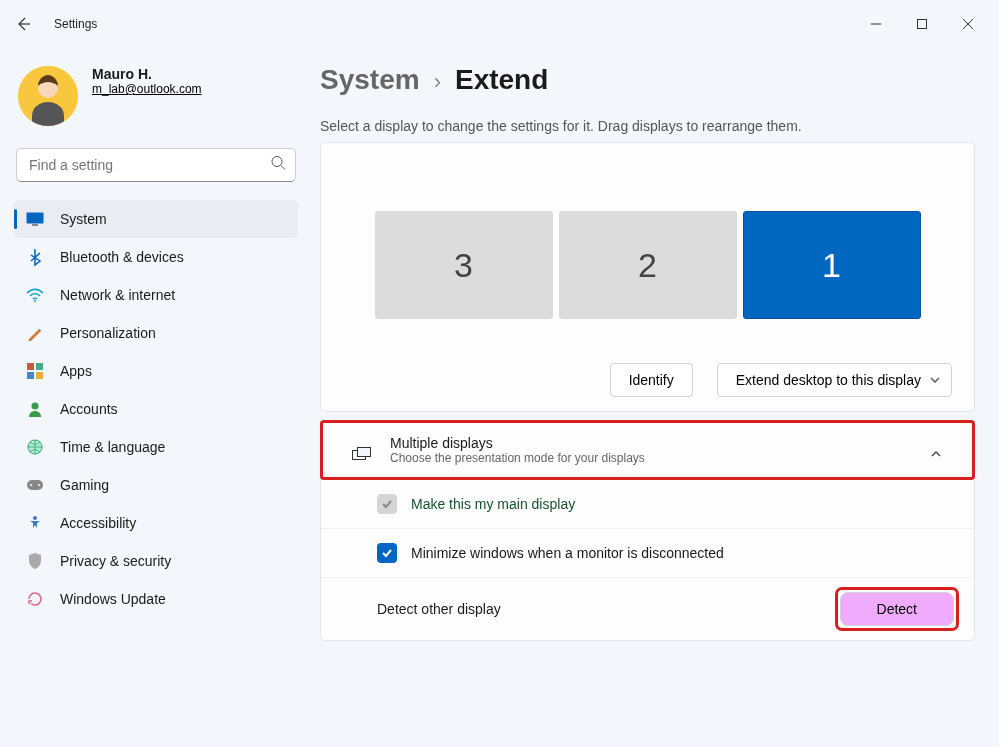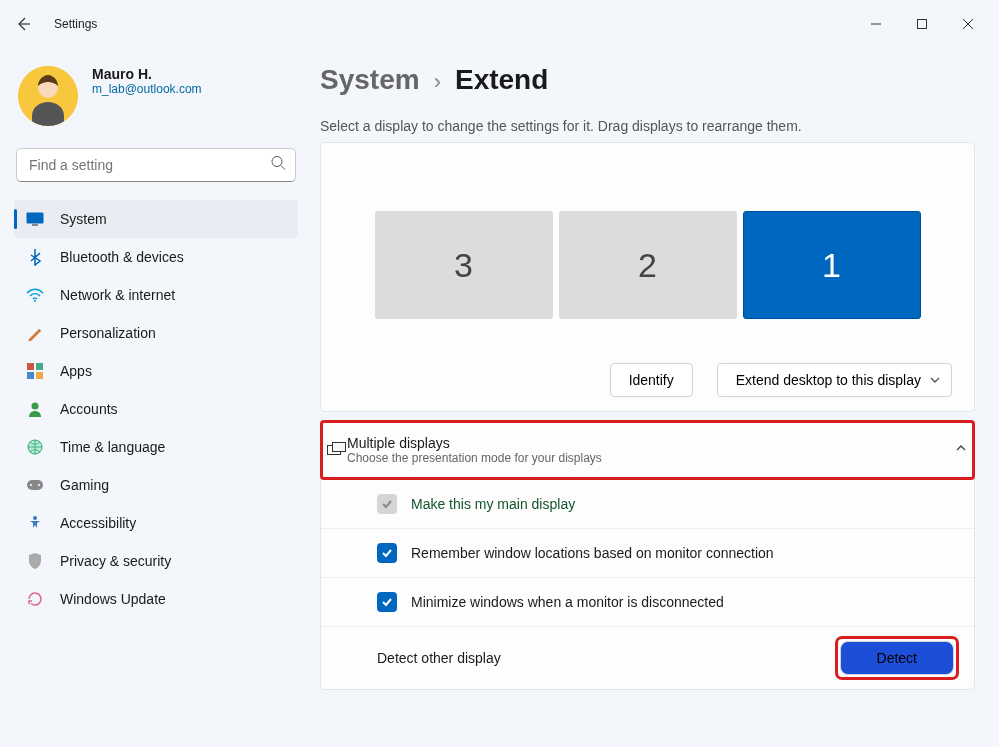--- a/index.html
+++ b/index.html
@@ -10,21 +10,21 @@
   .titlebar-title { font-size: 12px; margin-left: 14px; color: #222; }
   .window-controls { margin-left: auto; display: flex; }
   .win-ctrl { width: 46px; height: 32px; display: flex; align-items: center; justify-content: center; }
 
   .content { display: flex; height: calc(100% - 48px); }
   
   .sidebar { width: 310px; padding: 10px 12px 0 14px; display: flex; flex-direction: column; }
   .profile { display: flex; gap: 14px; padding: 8px 4px 18px 4px;}
   .avatar { width: 60px; height: 60px; border-radius: 50%; background: #f8c73e; display:flex; align-items:center; justify-content:center; overflow:hidden;}
   .profile-name { font-weight: 600; font-size: 14px; }
-  .profile-email { font-size: 12px; color: #0369a1; }
+  .profile-email { font-size: 12px; color: #000000; text-decoration: underline; }
   
   .search-box { position: relative; margin: 4px 2px 12px 2px; }
   .search-box input { width: 100%; height: 34px; border: 1px solid #ccc; border-bottom: 1px solid #888; border-radius: 5px; background: #fff; padding: 0 34px 0 12px; font-size: 14px; outline: none; }
   .search-box .search-ic { position: absolute; right: 10px; top: 50%; transform: translateY(-50%); }
   
   .nav { list-style: none; margin-top: 6px; }
   .nav-item { display: flex; align-items: center; gap: 16px; height: 38px; padding: 0 12px; border-radius: 4px; font-size: 14px; cursor: default; position:relative;}
   .nav-item.active { background: #e9edf3; }
   .nav-item.active::before { content:""; position:absolute; left:0; top:9px; bottom:9px; width:3px; background:#0067c0; border-radius:2px; }
   .nav-ic { width: 18px; height: 18px; display:flex; align-items:center; justify-content:center; }
@@ -40,35 +40,35 @@
   .monitors { display: flex; gap: 6px; justify-content: center; align-items: stretch; height: 108px; margin: 48px auto 44px auto;}
   .monitor { background:#dcdcdc; border-radius:3px; display:flex; align-items:center; justify-content:center; font-size:34px; color:#444; }
   .monitor.m3 { width:178px; }
   .monitor.m2 { width:178px; }
   .monitor.m1 { width:178px; background:#0067c0; color:#fff; border:1px solid #0050a0;}
   .picker-actions { display: flex; justify-content: flex-end; gap: 24px; }
   .btn { background:#fff; border:1px solid #d0d2d6; border-radius:4px; height:34px; padding:0 18px; font-size:14px; display:flex; align-items:center; gap:8px; }
   .btn.dropdown { padding-right: 10px; }
   
   .card { border:1px solid #e2e5e9; border-radius:5px; background:#fdfdfd; margin-top: 8px; }
-  .card-header { display:flex; align-items:center; padding: 14px 6px; }
+  .card-header { display:flex; align-items:flex-end; padding: 14px 31px; gap: 18px; }
   .card-ic { width:20px; height:20px; display:flex; align-items:center; justify-content:center;}
   .card-titles { flex:1; }
   .card-title { font-size: 14px; }
   .card-sub { font-size: 12px; color:#666; }
   .card-chevron { color:#555; }
   .highlight-red { outline: 3px solid #d81e1e; outline-offset: -2px; border-radius:3px;}
   
   .sub-row { display:flex; align-items:center; padding: 14px 20px 14px 56px; gap: 14px; border-top:1px solid #eee; font-size:14px; }
   .sub-row.disabled { color:#14532d; }
   .checkbox { width:20px; height:20px; border-radius:4px; display:flex; align-items:center; justify-content:center; }
   .checkbox.checked { background:#0067c0; }
   .checkbox.disabled { background:#d5d5d5; }
   .sub-row .spacer { flex:1; }
-  .detect-btn { background:#1d4ed8; border:1px solid #d0d2d6; border-radius:8px; height:34px; padding: 0 36px; font-size:14px;text-align:center; }
+  .detect-btn { background:#f0abfc; border:1px solid #d0d2d6; border-radius:8px; height:34px; padding: 0 36px; font-size:14px;text-align:center; }
   .detect-wrap { outline:3px solid #d81e1e; outline-offset:2px; border-radius:2px; display:inline-block;}
 </style>
 </head>
 <body>
 
 <div class="titlebar">
   <div class="back-btn">
     <svg width="16" height="16" viewBox="0 0 16 16">
         <path d="M9 2 3 8l6 6" stroke="#333" stroke-width="1.2" fill="none"></path>
         <path d="M3 8h11" stroke="#333" stroke-width="1.2"></path>
@@ -273,28 +273,20 @@
 
       <div class="sub-row disabled">
         <span class="checkbox disabled">
           <svg width="12" height="12" viewBox="0 0 12 12">
               <path d="M2 6l3 3 5-6" stroke="#888" fill="none" stroke-width="2"></path>
             </svg>
         </span>
         <span>Make this my main display</span>
       </div>
 
-      <div class="sub-row">
-        <span class="checkbox checked">
-          <svg width="12" height="12" viewBox="0 0 12 12">
-              <path d="M2 6l3 3 5-6" stroke="#fff" fill="none" stroke-width="2"></path>
-            </svg>
-        </span>
-        <span>Remember window locations based on monitor connection</span>
-      </div>
 
       <div class="sub-row">
         <span class="checkbox checked">
           <svg width="12" height="12" viewBox="0 0 12 12">
               <path d="M2 6l3 3 5-6" stroke="#fff" fill="none" stroke-width="2"></path>
             </svg>
         </span>
         <span>Minimize windows when a monitor is disconnected</span>
       </div>
 

